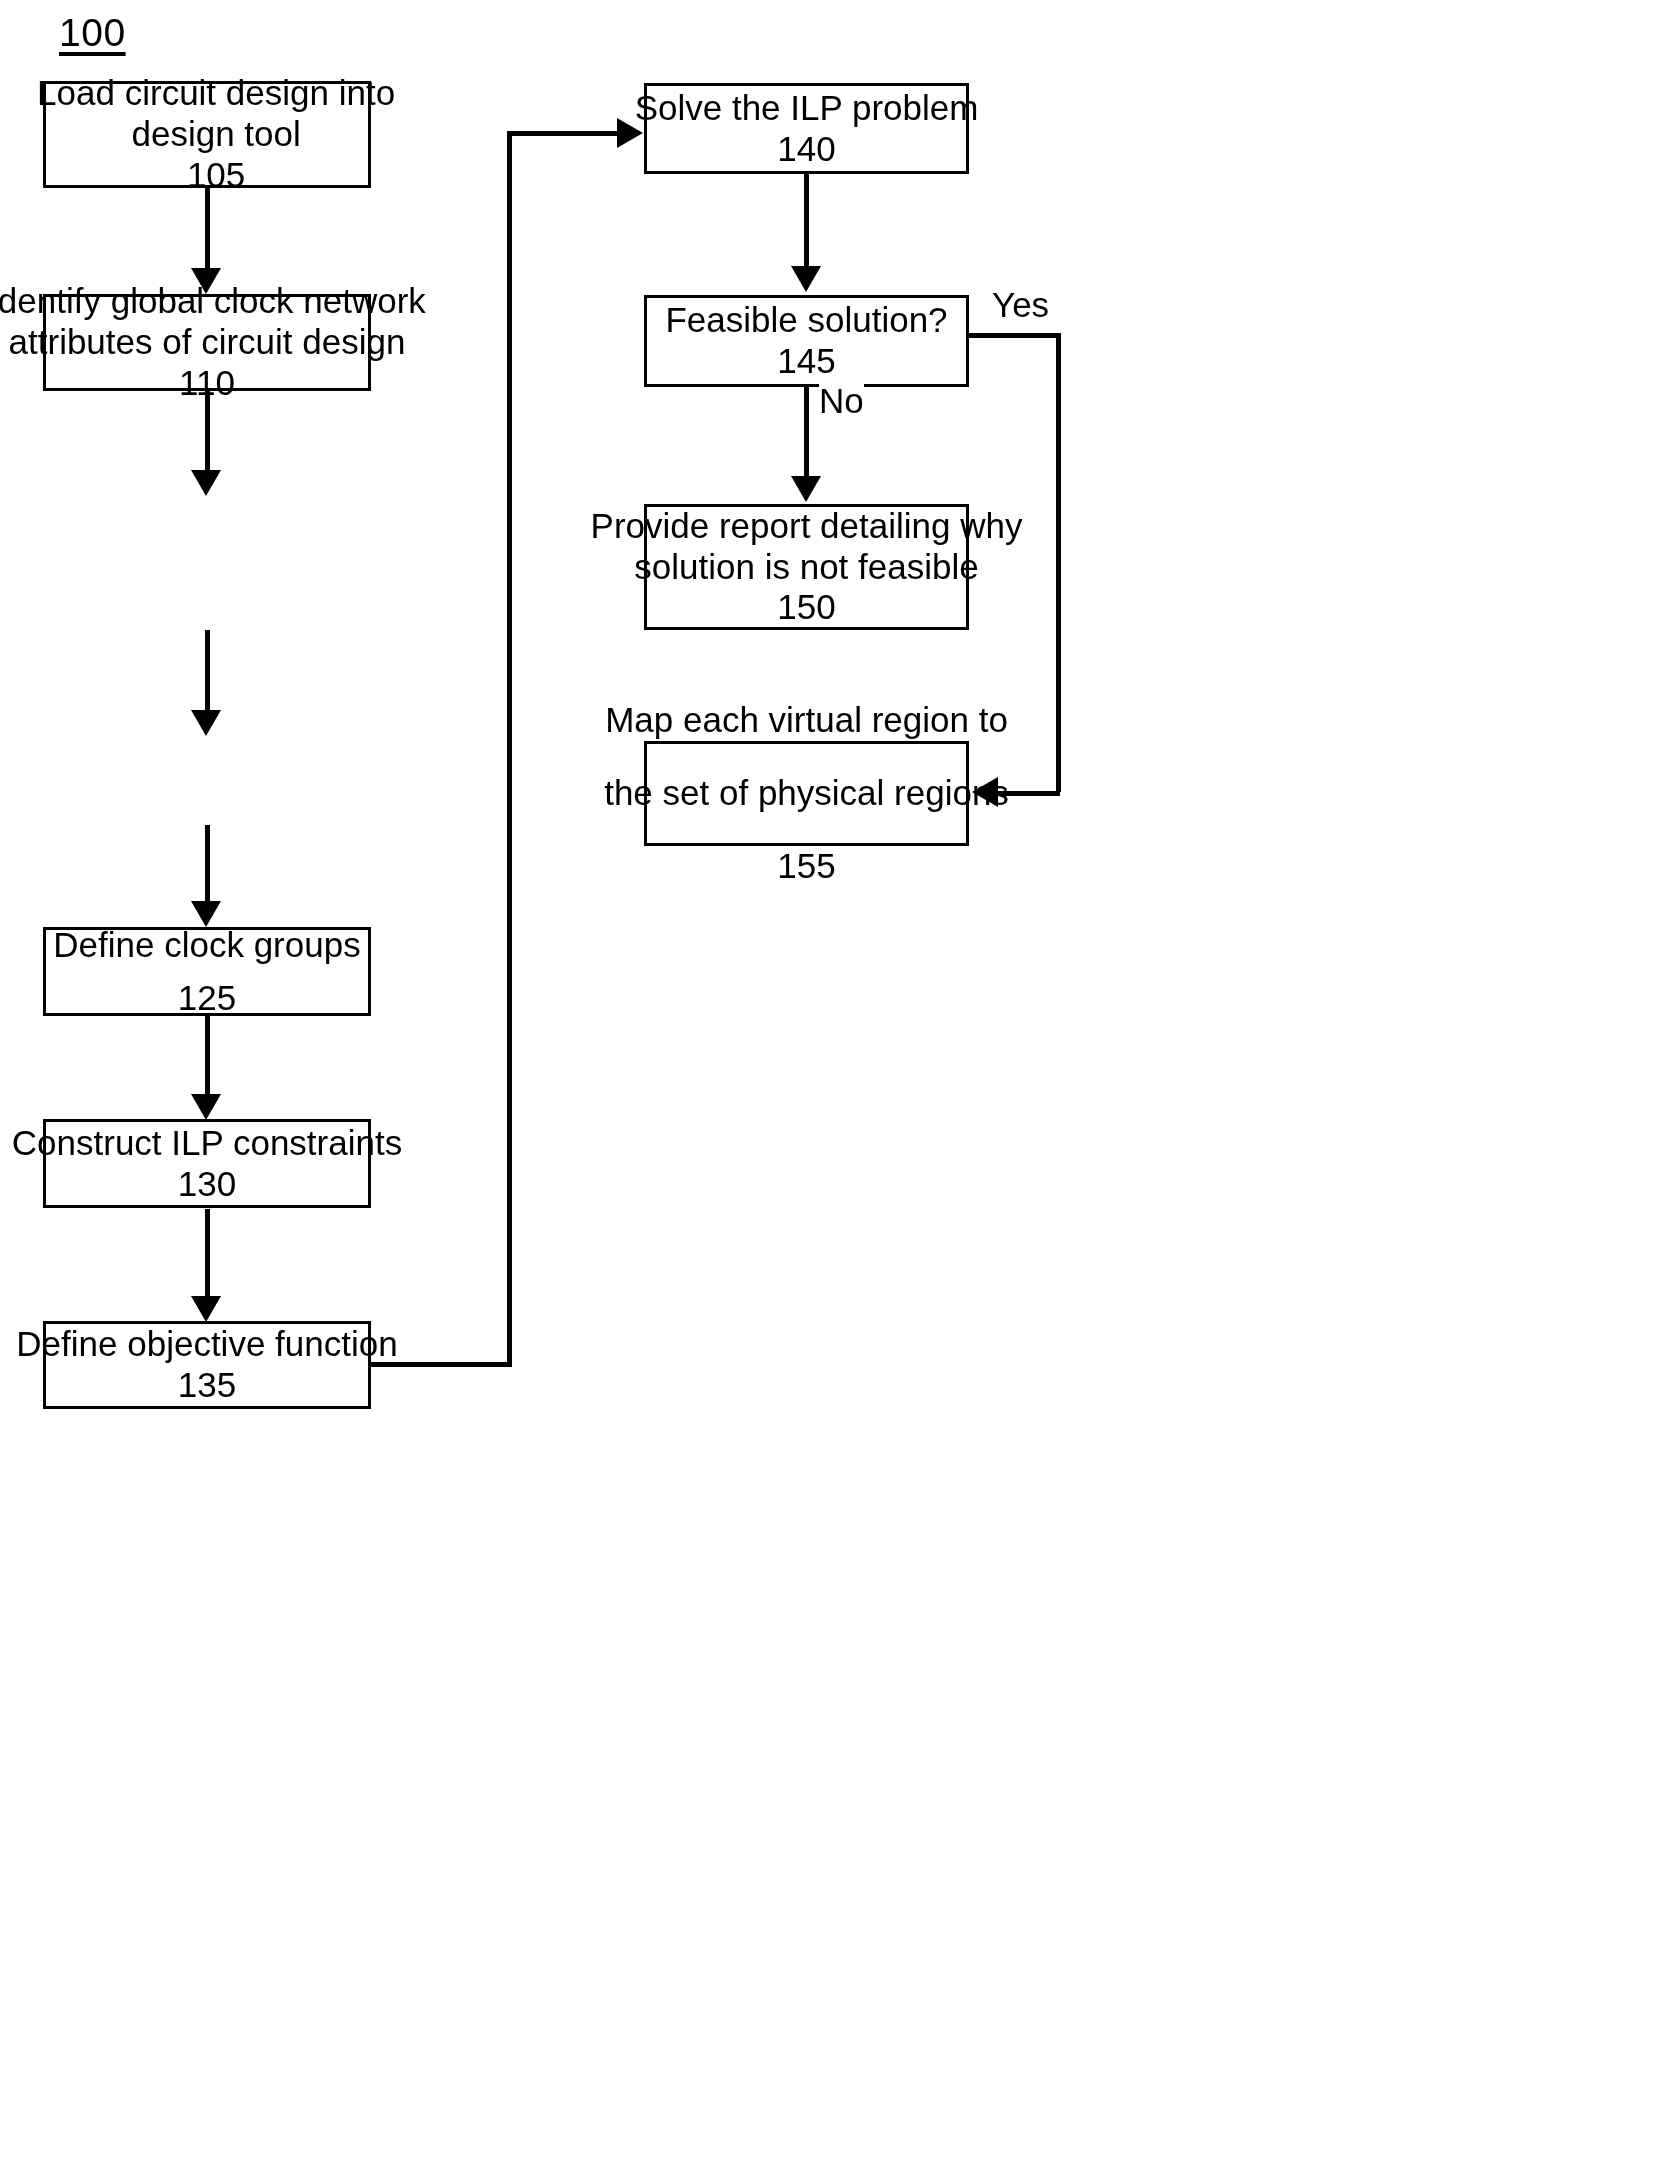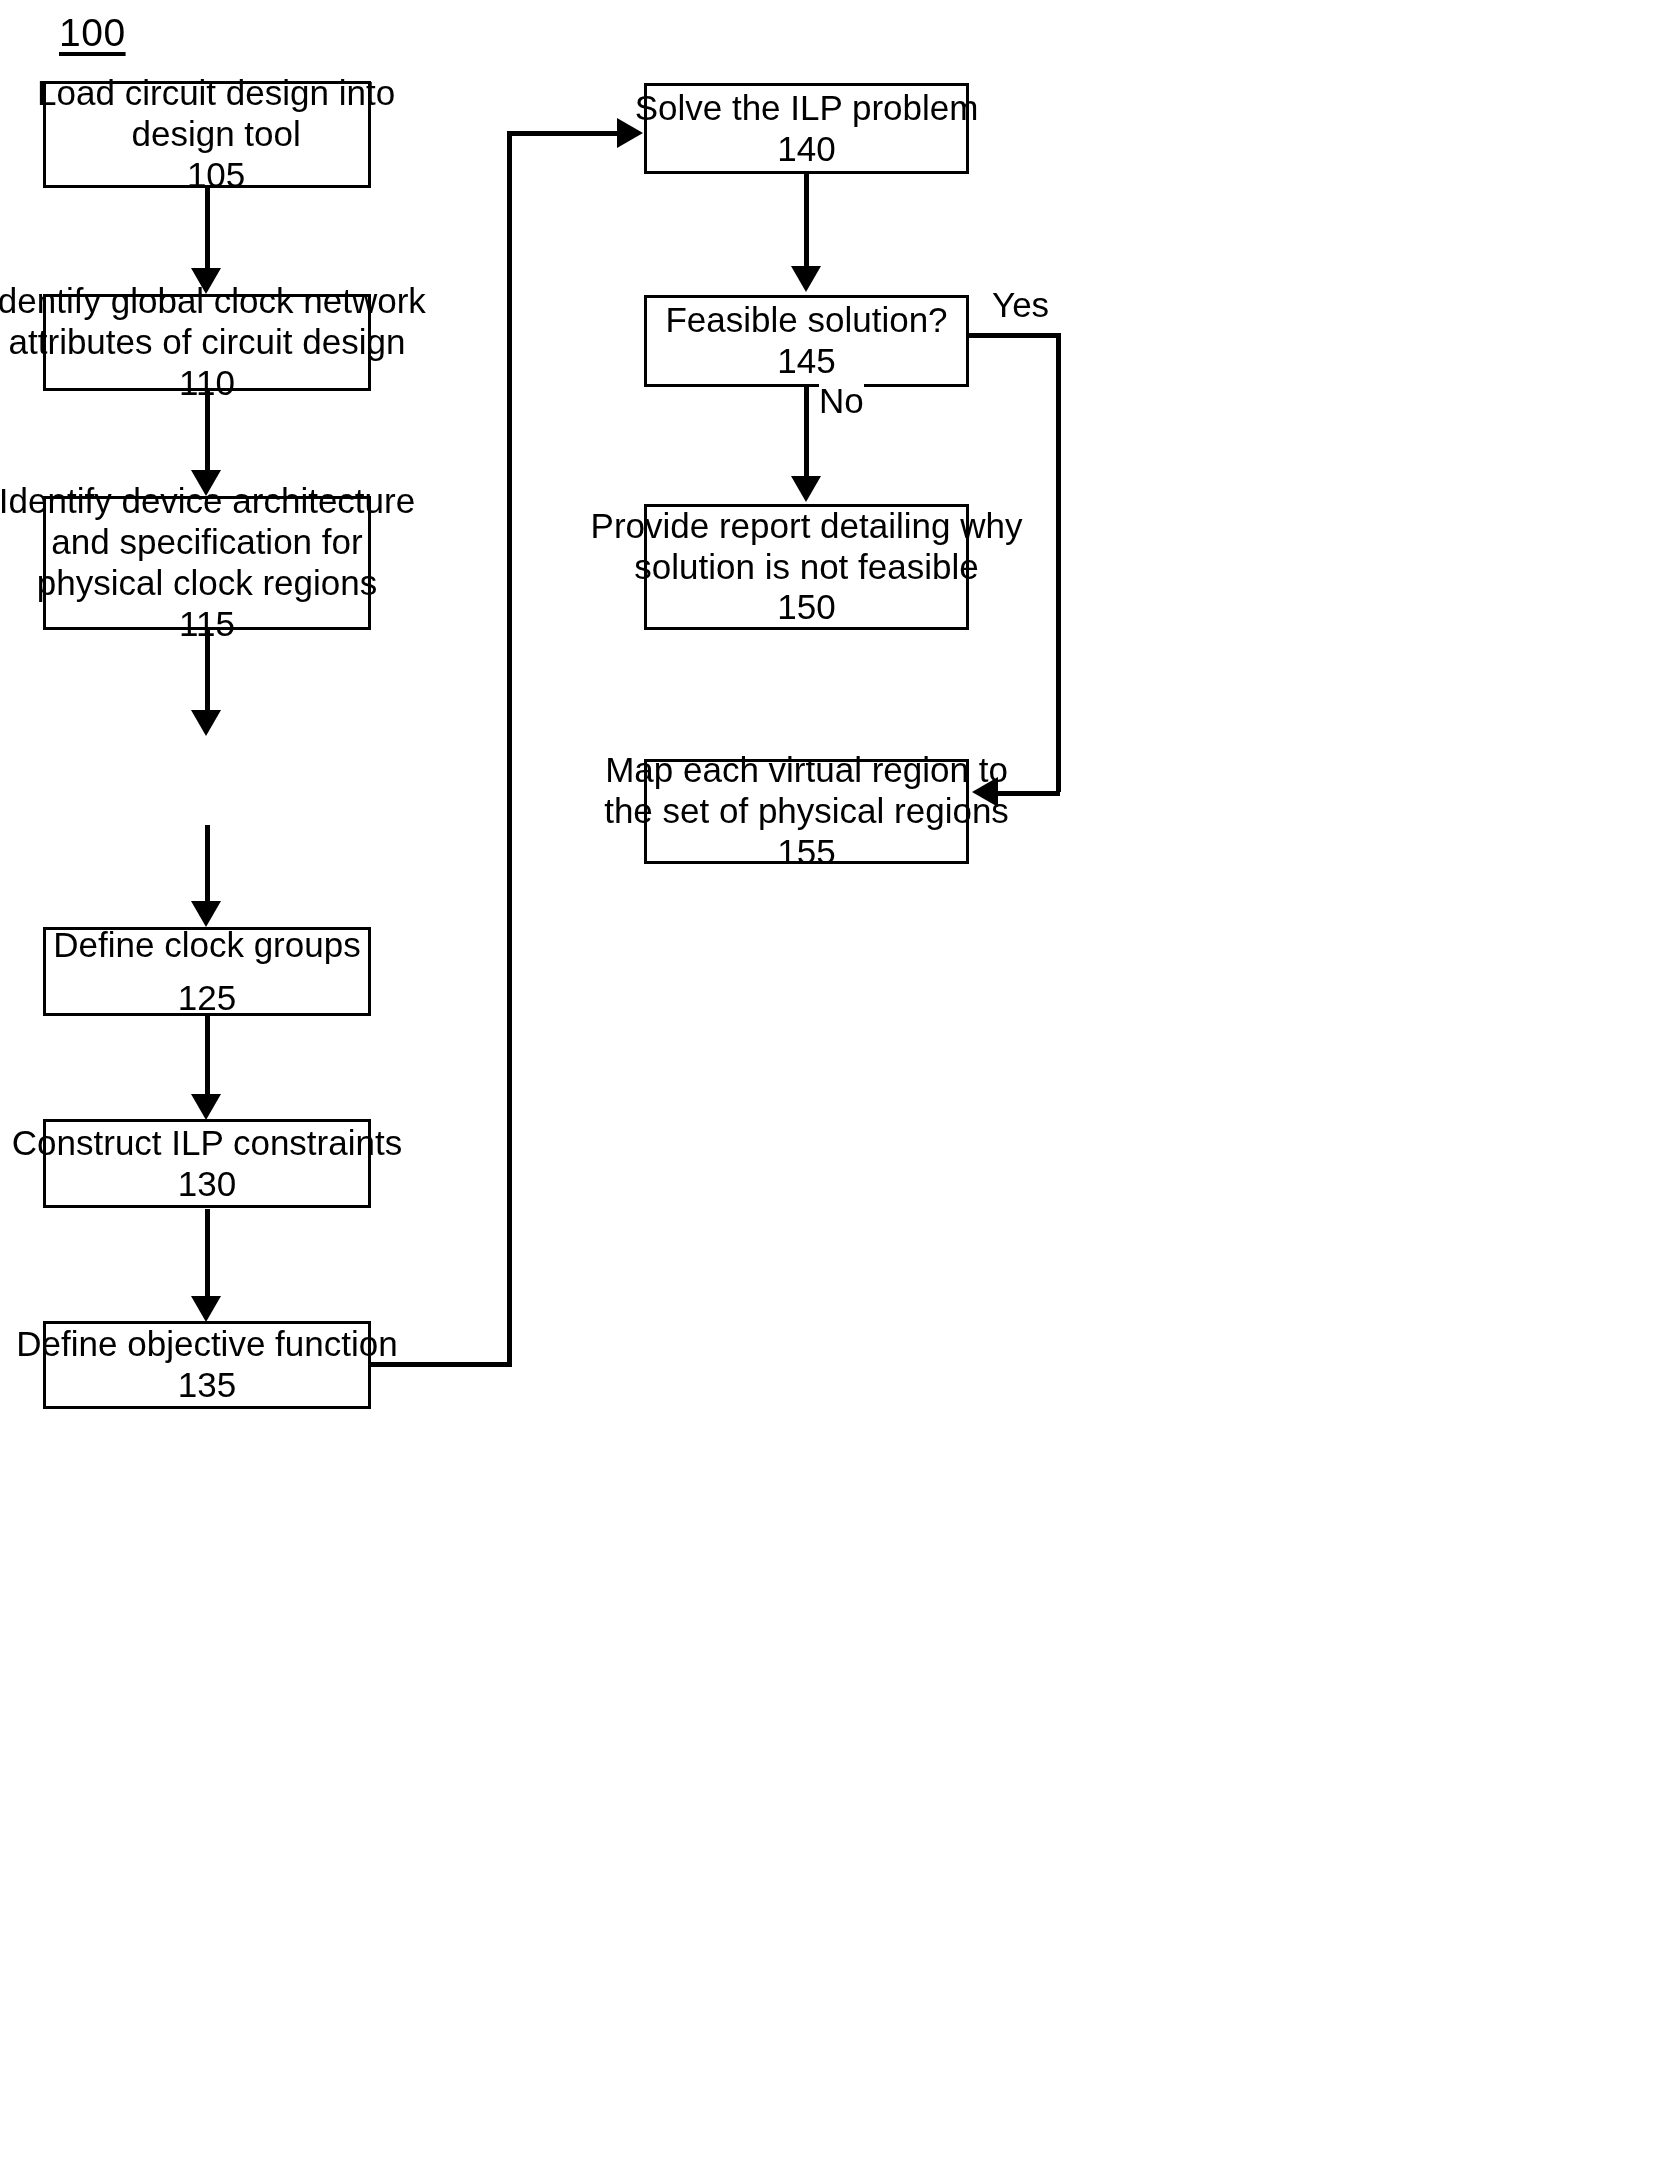--- a/index.html
+++ b/index.html
@@ -88,26 +88,20 @@
     <span class="txt">design tool</span>
     <span class="num">105</span>
   </div>
 
   <div class="node" style="left:43px;top:294px;width:328px;height:97px;">
     <span class="txt">Identify global clock network</span>
     <span class="txt">attributes of circuit design</span>
     <span class="num">110</span>
   </div>
 
-  <div class="node" style="left:43px;top:496px;width:328px;height:134px;">
-    <span class="txt">Identify device architecture</span>
-    <span class="txt">and specification for</span>
-    <span class="txt">physical clock regions</span>
-    <span class="num">115</span>
-  </div>
 
 
   <div class="node" style="left:43px;top:927px;width:328px;height:89px;gap:12px;">
     <span class="txt">Define clock groups</span>
     <span class="num">125</span>
   </div>
 
   <div class="node" style="left:43px;top:1119px;width:328px;height:89px;">
     <span class="txt">Construct ILP constraints</span>
     <span class="num">130</span>
@@ -127,21 +121,21 @@
     <span class="txt">Feasible solution?</span>
     <span class="num">145</span>
   </div>
 
   <div class="node" style="left:644px;top:504px;width:325px;height:126px;">
     <span class="txt">Provide report detailing why</span>
     <span class="txt">solution is not feasible</span>
     <span class="num">150</span>
   </div>
 
-  <div class="node" style="left:644px;top:759px;width:325px;height:105px;">
+  <div class="node" style="left:644px;top:741px;width:325px;height:105px;gap:32px;">
     <span class="txt">Map each virtual region to</span>
     <span class="txt">the set of physical regions</span>
     <span class="num">155</span>
   </div>
 
   <div class="vline" style="left:205px;top:186px;height:86px;"></div>
   <div class="arrow-down" style="left:191px;top:268px;"></div>
 
   <div class="vline" style="left:205px;top:391px;height:83px;"></div>
   <div class="arrow-down" style="left:191px;top:470px;"></div>

